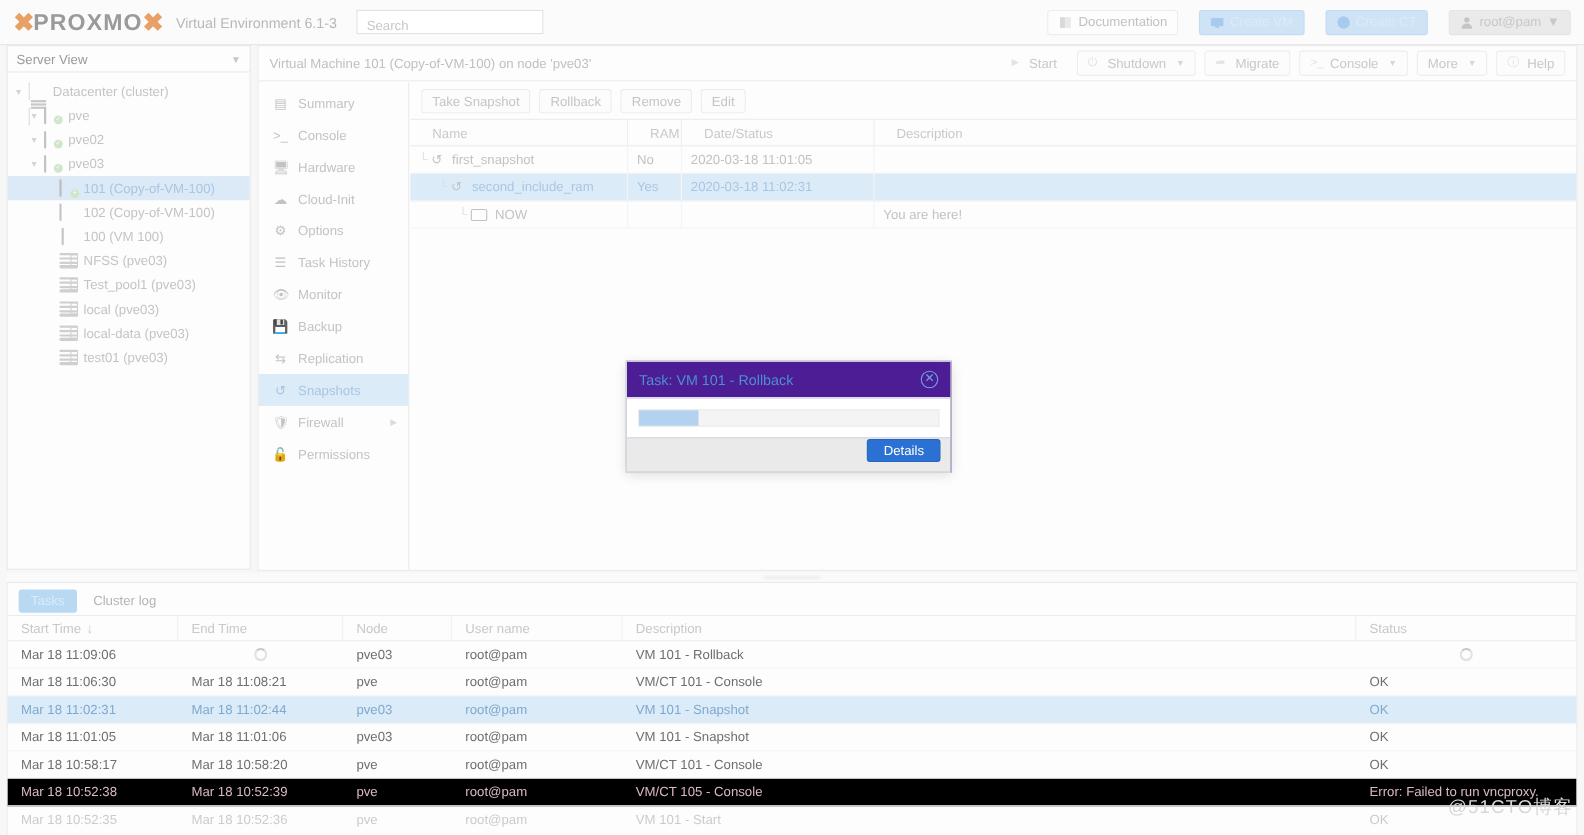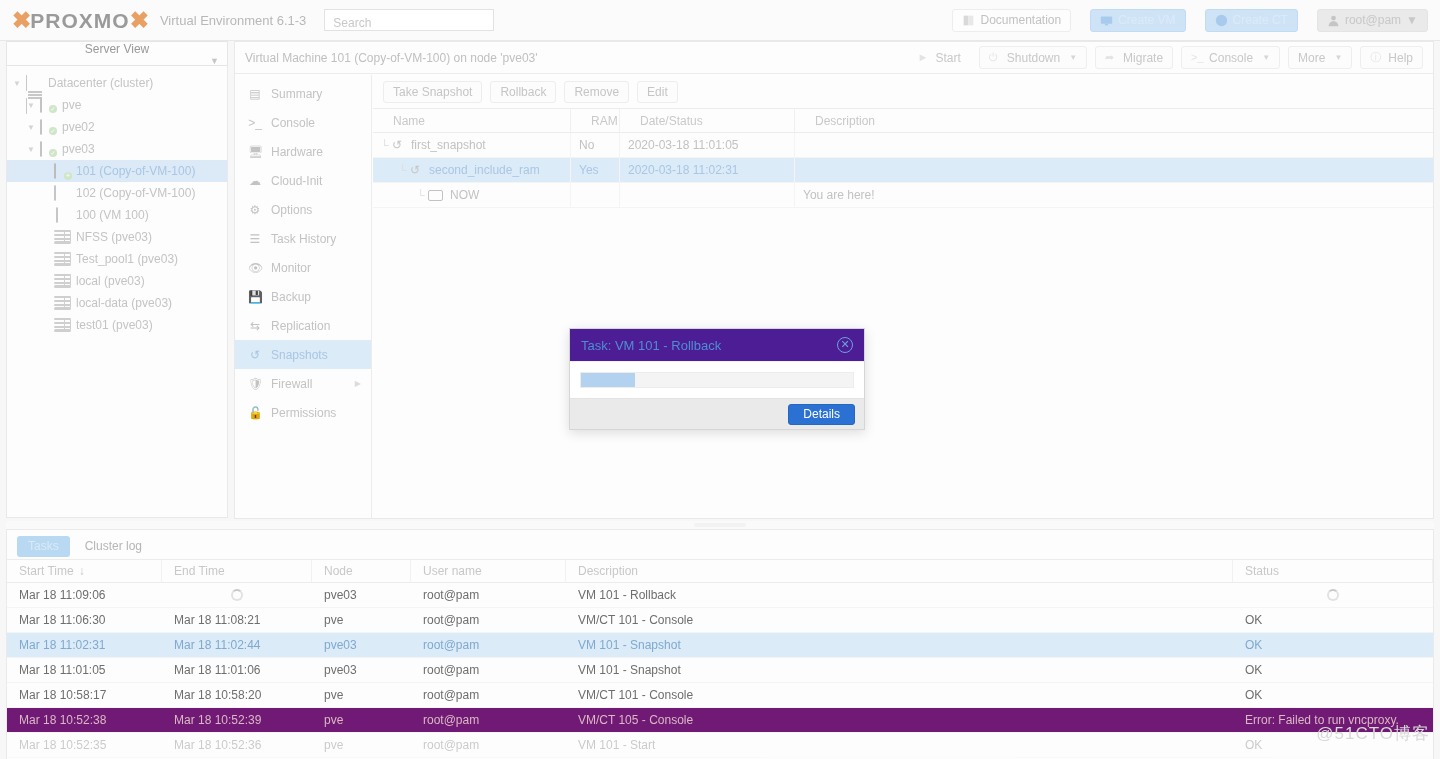--- a/index.html
+++ b/index.html
@@ -45,21 +45,21 @@
   .tb-btn.gray { background: #eaeaea; border-color: #e4e4e4; color: #c8c8c8; }
   .tb-ico { width: 13px; height: 13px; display:inline-block; opacity: .55; }
 
   
   .leftpane {
     position: absolute; top: 41px; left: 6px; width: 222px; height: 478px;
   }
   .serverview {
     width: 222px; height: 25px; background: #fdfdfd;
     border: 1px solid #e6e6e6; display: flex; align-items: center;
-    padding: 0 8px; font-size: 12px; color: #9a9a9a; flex-direction: column;
+    padding: 0 8px; font-size: 12px; color: #9a9a9a;
   }
   .sv-caret { margin-left: auto; color: #c6c6c6; font-size: 9px; }
   .tree {
     width: 222px; height: 452px; background: #fdfdfd;
     border: 1px solid #e9e9e9; border-top: none; padding-top: 6px;
     overflow: hidden;
   }
   .tree-row {
     height: 22px; display: flex; align-items: center;
     font-size: 12px; color: #c4c4c4; padding-left: 6px; white-space: nowrap;
@@ -162,21 +162,21 @@
   .modal-close {
     margin-left: auto; width: 16px; height: 16px; border-radius: 50%;
     border: 1.4px solid #6ba3dd; color: #6ba3dd; font-size: 11px;
     line-height: 13px; text-align: center;
   }
   .modal-body { height: 36px; display: flex; align-items: center; padding: 0 10px; background: #fff; }
   .pbar { width: 100%; height: 16px; background: #f4f4f4; border: 1px solid #ececec; }
   .pbar i { display: block; height: 100%; background: #b3d2ef; }
   .modal-foot {
     height: 31px; background: #eaeaea; border-top: 1px solid #e2e2e2;
-    display: flex; align-items: center; justify-content: flex-end; padding-right: 9px;
+    display: flex; justify-content: flex-end; padding-right: 9px;
   }
   .details-btn {
     height: 21px; padding: 0 14px; background: #2b71d3; border: 1px solid #2566bf;
     border-radius: 3px; color: #fff; font-size: 12px;
     display: flex; align-items: center;
   }
 
   
   .splitter {
     position: absolute; top: 521px; left: 6px; width: 1428px; height: 8px;
@@ -195,21 +195,21 @@
   .tabs { height: 29px; display: flex; align-items: center; gap: 4px; padding: 3px 10px 0; }
   .tab { height: 21px; padding: 0 11px; display: flex; align-items: center;
          font-size: 12px; border-radius: 3px; color: #b5b5b5; }
   .tab.active { background: #b9d8f2; color: #d9eaf9; }
   .tgrid-head { display: flex; height: 24px; border-top: 1px solid #ececec;
                 border-bottom: 1px solid #ececec; }
   .th { font-size: 12px; color: #c8c8c8; display: flex; align-items: center;
         padding-left: 12px; border-right: 1px solid #f1f1f1; height: 100%; }
   .trow { display: flex; height: 25px; border-bottom: 1px solid #f4f4f4; }
   .trow.sel { background: #dcebf8; }
-  .trow.err { background: #701a75; }
+  .trow.err { background: #000000; }
   .trow.cut { opacity: .35; }
   .td { font-size: 12px; color: #6e6e6e; display: flex; align-items: center;
         padding-left: 12px; height: 100%; white-space: nowrap; overflow: hidden; }
   .trow.sel .td { color: #7fa9cf; }
   .trow.err .td { color: #d9b9c2; }
   .tc-start { width: 155px; }
   .tc-end { width: 150px; }
   .tc-node { width: 99px; }
   .tc-user { width: 155px; }
   .tc-desc { flex: 1; }

